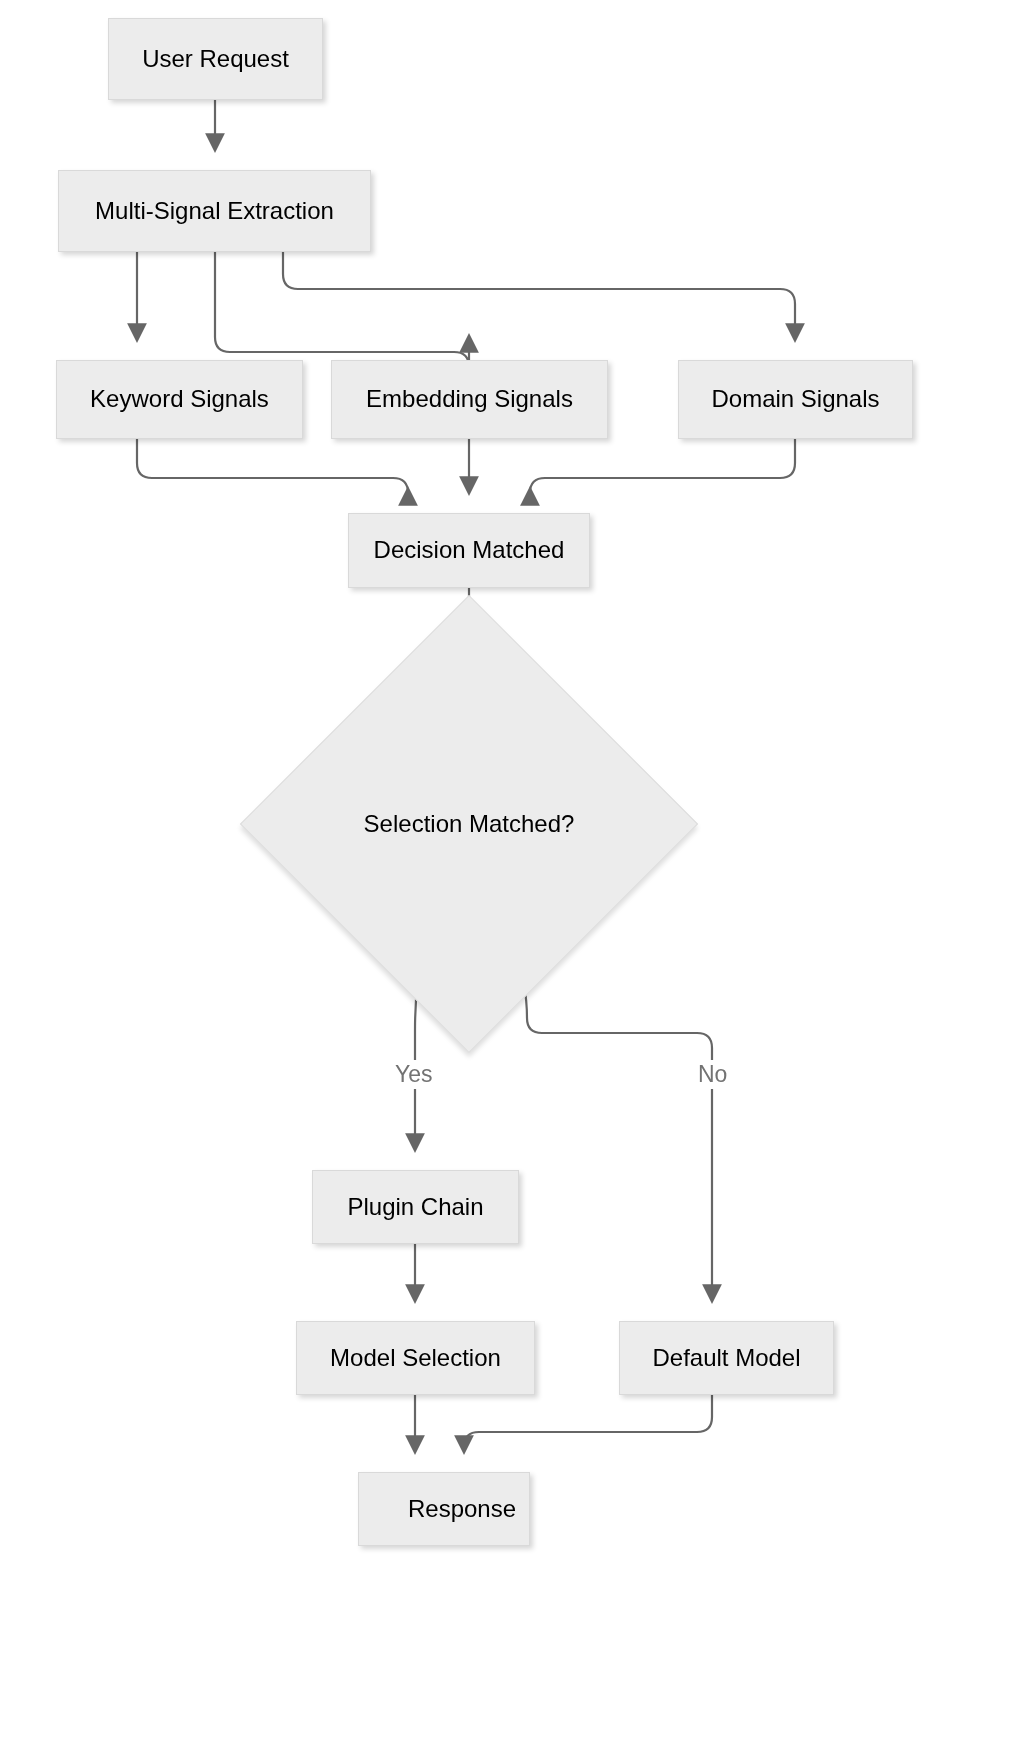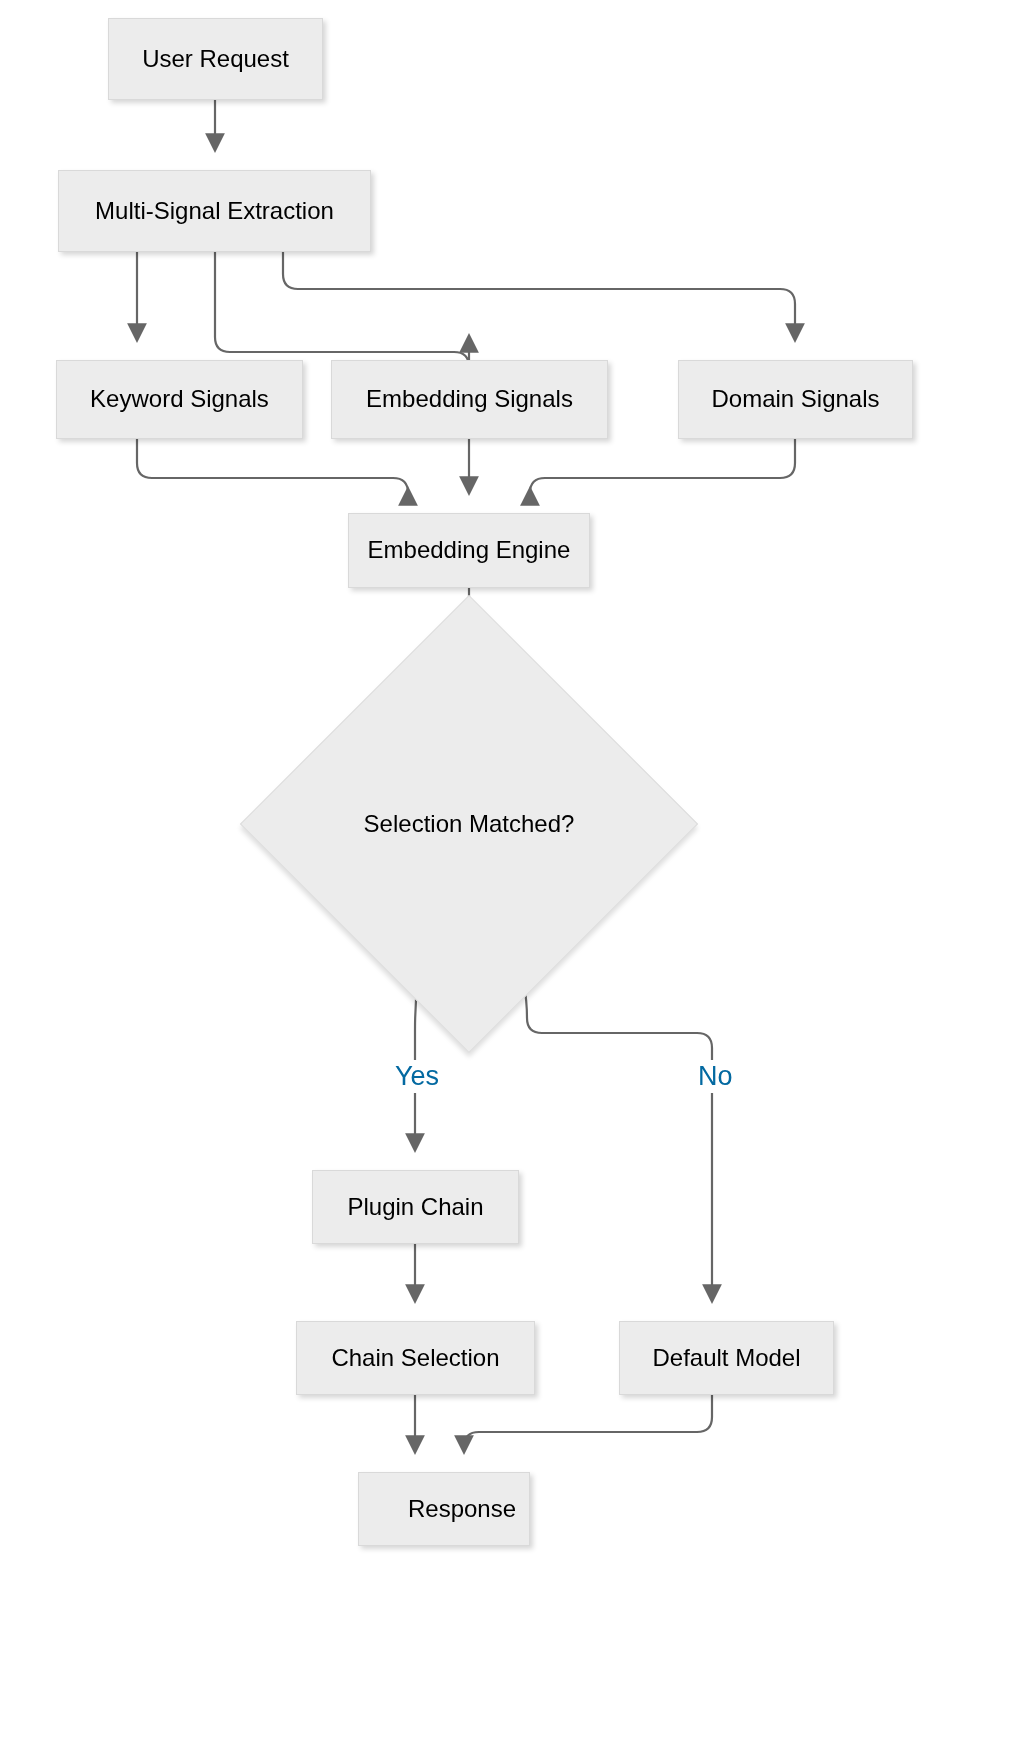--- a/index.html
+++ b/index.html
@@ -65,22 +65,22 @@
     position: relative;
     z-index: 3;
     font-size: 24px;
     color: #000000;
     white-space: nowrap;
     font-family: "Liberation Sans", sans-serif;
   }
   .edge-label {
     position: absolute;
     z-index: 3;
-    font-size: 27px;
-    color: #0369a1;
+    font-size: 23px;
+    color: #737373;
     background: #ffffff;
     padding: 1px 4px;
     font-family: "Liberation Sans", sans-serif;
     white-space: nowrap;
   }
 </style>
 </head>
 <body>
 
 <div id="canvas">
@@ -135,38 +135,38 @@
 
   <div class="node" style="left:331px; top:360px; width:277px; height:79px;">
     <span>Embedding Signals</span>
   </div>
 
   <div class="node" style="left:678px; top:360px; width:235px; height:79px;">
     <span>Domain Signals</span>
   </div>
 
   <div class="node" style="left:348px; top:513px; width:242px; height:75px;">
-    <span>Embedding Engine</span>
+    <span>Decision Matched</span>
   </div>
 
   <div class="decision-wrap" style="left:307px; top:662px; width:324px; height:324px;">
     <div class="decision-shape"></div>
     <span class="decision-label">Selection Matched?</span>
   </div>
 
   <div class="node" style="left:312px; top:1170px; width:207px; height:74px;">
     <span>Plugin Chain</span>
   </div>
 
   <div class="node" style="left:619px; top:1321px; width:215px; height:74px;">
     <span>Default Model</span>
   </div>
 
   <div class="node" style="left:296px; top:1321px; width:239px; height:74px;">
-    <span>Chain Selection</span>
+    <span>Model Selection</span>
   </div>
 
   <div class="node" style="left:358px; top:1472px; width:172px; height:74px;padding-left:36px;">
     <span>Response</span>
   </div>
 
   <span class="edge-label" style="left:391px; top:1060px;">Yes</span>
   <span class="edge-label" style="left:694px; top:1060px;">No</span>
 
 </div>

